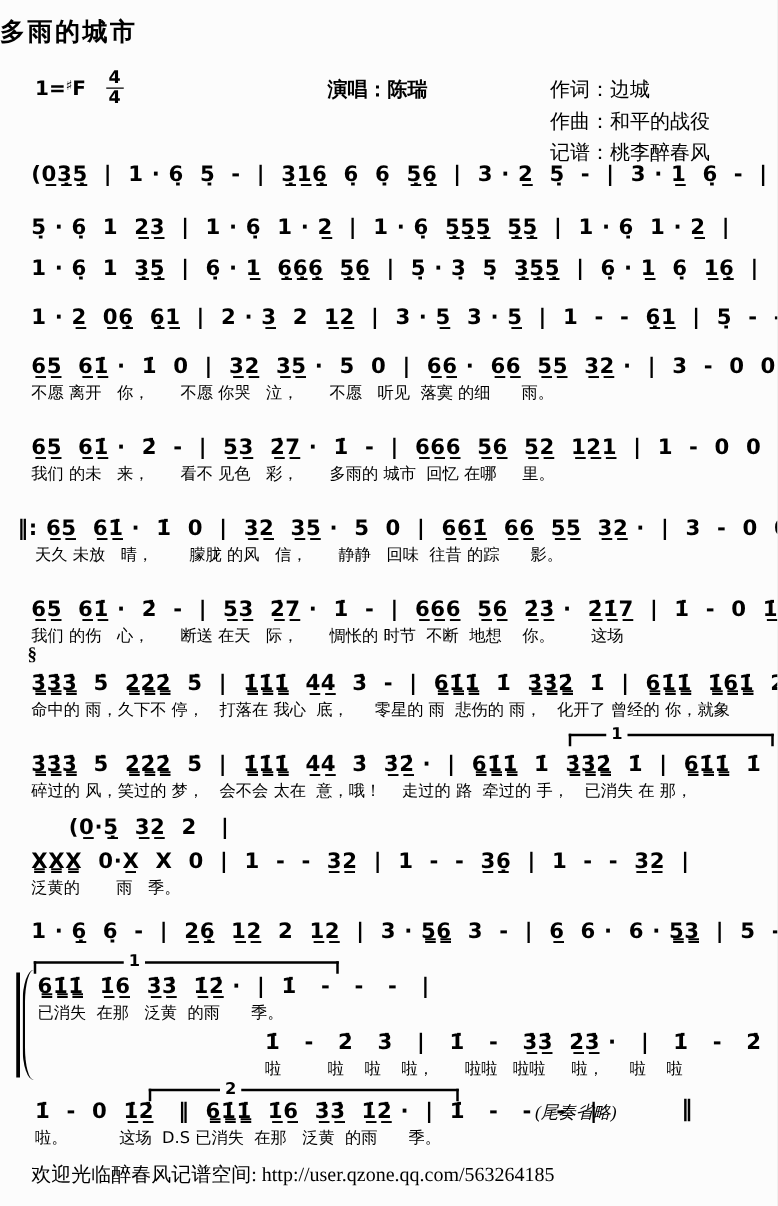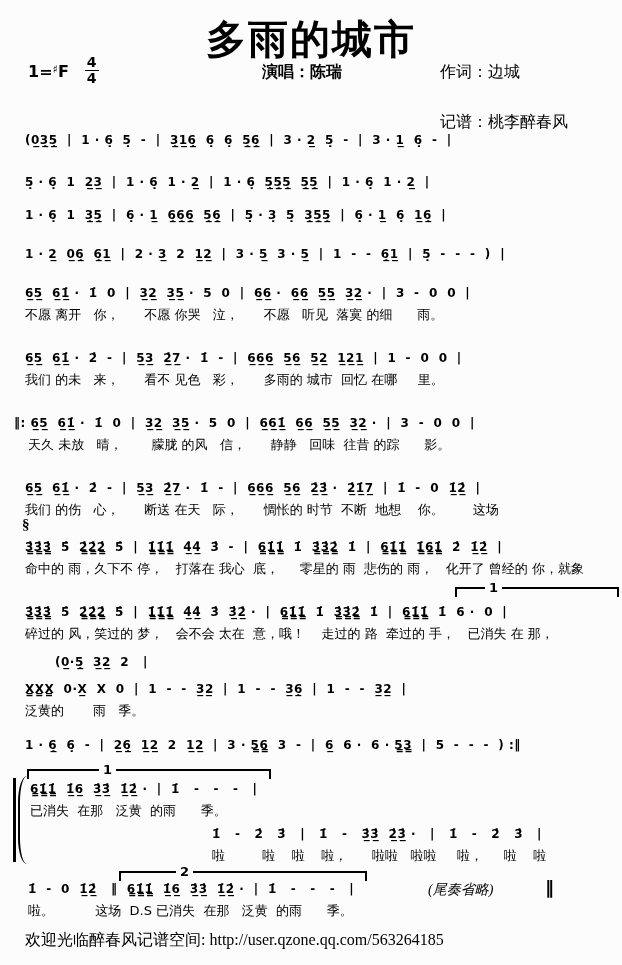--- a/index.html
+++ b/index.html
@@ -1,31 +1,31 @@
 <!DOCTYPE html>
 <html><head>
 <meta charset="utf-8">
 <style>
   html,body{margin:0;padding:0;background:#e8e8e8;}
   .sheet{position:relative;width:622px;height:965px;background:#fcfcfc;color:#000;overflow:hidden;
          font-family:"DejaVu Sans",sans-serif;}
-  .page-title{position:absolute;top:12px;left:0;width:100%;text-align:center;
-              font-size:40px;font-weight:bold;letter-spacing:2px;}
+  .page-title{position:absolute;top:12px;left:0;width:100%;text-align:left;
+              font-size:20px;font-weight:bold;letter-spacing:2px;}
   .keysig{position:absolute;left:28px;top:55px;font-size:16px;font-weight:bold;white-space:pre;}
   .keysig sup{font-size:11px;vertical-align:4px;}
   .frac{display:inline-block;vertical-align:-6px;text-align:center;font-size:14px;line-height:1.05;
         font-weight:bold;margin-left:16px;}
   .frac .top{display:block;border-bottom:1.5px solid #000;padding:0 2px;}
   .credit{position:absolute;font-family:"Liberation Serif",serif;font-size:16px;white-space:pre;}
   .singer{left:262px;top:62px;font-weight:bold;}
   .lyricist{left:440px;top:62px;}
   .composer{left:440px;top:87px;}
   .transcriber{left:440px;top:112px;text-align:center;}
   .sys{position:absolute;left:25px;}
-  .n{font-family:"DejaVu Sans",sans-serif;font-weight:bold;font-size:12px;line-height:20px;
+  .n{font-family:"DejaVu Sans",sans-serif;font-weight:bold;font-size:17px;line-height:20px;
      white-space:pre;letter-spacing:.5px;}
   .ly{font-size:13px;line-height:16px;white-space:pre;margin-top:4px;}
   .volta{position:absolute;height:8px;border-top:2px solid #000;border-left:2px solid #000;
          border-right:2px solid #000;}
   .volta .vlabel{position:absolute;top:-9px;background:#fcfcfc;padding:0 4px;
                  font-size:13px;font-weight:bold;}
   .segno{position:absolute;left:22px;top:516px;font-size:15px;font-weight:bold;
          font-family:"Liberation Serif",serif;}
   .brace-bar{position:absolute;left:13px;top:778px;width:3px;height:84px;background:#000;}
   .brace-curve{position:absolute;left:18px;top:776px;width:9px;height:88px;
@@ -40,20 +40,21 @@
 <body>
 
 <div class="sheet">
 
   <div class="page-title">多雨的城市</div>
 
   <div class="keysig"><span>1=</span><sup>♯</sup><span>F</span><span class="frac"><span class="top">4</span><span class="bot">4</span></span></div>
 
   <div class="credit singer">演唱：陈瑞</div>
   <div class="credit lyricist">作词：边城</div>
+  <div class="credit composer">作曲：和平的战役</div>
   <div class="credit transcriber">记谱：桃李醉春风</div>
 
   <div class="sys" style="top:130px">
     <div class="n">(0̲3̲̣5̲̣  |  1 · 6̣  5̣  -  |  3̲̣1̲6̲̣  6̣  6̣  5̲̣6̲̣  |  3 · 2̲  5̣  -  |  3 · 1̲  6̣  -  |</div>
   </div>
   <div class="sys" style="top:172px">
     <div class="n">5̣ · 6̣  1  2̲3̲  |  1 · 6̣  1 · 2̲  |  1 · 6̣  5̲̣5̲̣5̲̣  5̲̣5̲̣  |  1 · 6̣  1 · 2̲  |</div>
   </div>
   <div class="sys" style="top:205px">
     <div class="n">1 · 6̣  1  3̲̣5̲̣  |  6̣ · 1̲  6̲̣6̲̣6̲̣  5̲̣6̲̣  |  5̣ · 3̣  5̣  3̲̣5̲̣5̲̣  |  6̣ · 1̲  6̣  1̲6̲̣  |</div>

